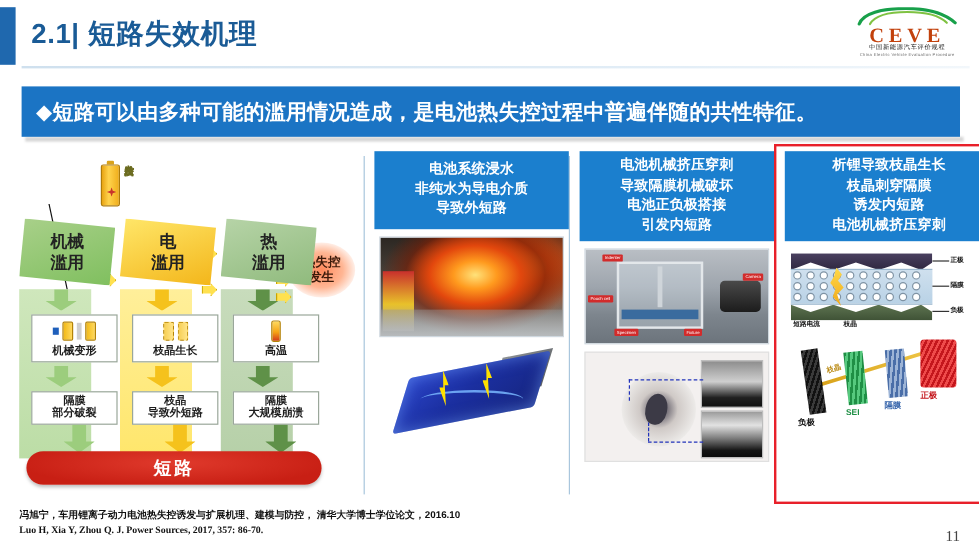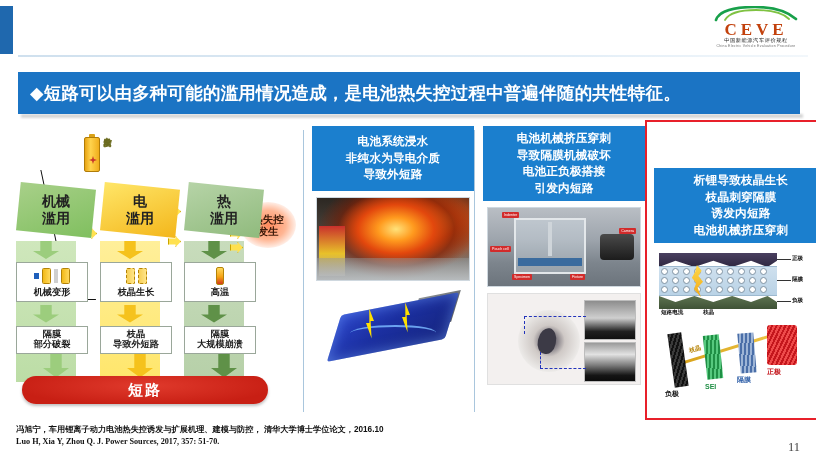--- a/index.html
+++ b/index.html
@@ -114,21 +114,21 @@
   .fc-banner span { position: relative; z-index: 2; }
   .fc-banner::before {
     content: ""; position: absolute; inset: 0; z-index: 1;
     clip-path: polygon(6% 0, 100% 14%, 94% 100%, 0 86%);
   }
   .fc-b1::before { background: linear-gradient(160deg,#a9d08a,#7fbf5e); }
   .fc-b2::before { background: linear-gradient(160deg,#ffe76a,#f3b519); }
   .fc-b3::before { background: linear-gradient(160deg,#b7d4a8,#8fba7c); }
 
   .fc-track {
-    position: relative; width: 60px; margin-top: 0px; padding-bottom: 2px;
+    position: relative; width: 60px; margin-top: 0px; padding-bottom: 2px; padding-left: 10px;
   }
   .fc-t1 { background: linear-gradient(to bottom,#cfe7bc,#bcdda6); }
   .fc-t2 { background: linear-gradient(to bottom,#ffef9a,#ffe66b); }
   .fc-t3 { background: linear-gradient(to bottom,#c8dcbc,#b6d0a8); }
 
   .fc-arrow { width: 26px; height: 18px; margin: 3px auto; }
   .fc-a1 { background:#9ccd7d; clip-path: polygon(28% 0,72% 0,72% 55%,100% 55%,50% 100%,0 55%,28% 55%); }
   .fc-a2 { background:#f5c21c; clip-path: polygon(28% 0,72% 0,72% 55%,100% 55%,50% 100%,0 55%,28% 55%); }
   .fc-a3 { background:#5f9148; clip-path: polygon(28% 0,72% 0,72% 55%,100% 55%,50% 100%,0 55%,28% 55%); }
 
@@ -327,20 +327,24 @@
     font-size: 12.5px; color: #444; font-family: "Liberation Serif", serif;
   }
 </style>
 </head>
 <body>
 
 <div class="slide">
 
   <div class="header">
     <div class="header-accent"></div>
+    <div class="header-title">
+      <span>2.1|</span>
+      <span>短路失效机理</span>
+    </div>
     <div class="header-rule"></div>
   </div>
 
   <div class="logo">
     <svg class="logo-car" width="86" height="16" viewBox="0 0 86 16">
       <path d="M3 14 C6 5,22 1,42 1 C62 1,74 5,83 13" stroke="#18a04a" stroke-width="2.6" fill="none" stroke-linecap="round"></path>
       <path d="M12 14 C16 7,28 4,43 4 C58 4,70 7,76 13" stroke="#7fc242" stroke-width="1.8" fill="none" stroke-linecap="round"></path>
     </svg>
     <div class="logo-word">CEVE</div>
     <div class="logo-cn">中国新能源汽车评价规程</div>
@@ -510,21 +514,21 @@
           <div class="pack-body"></div>
           <div class="pack-arc"></div>
           <div class="pack-bolt pack-b1"></div>
           <div class="pack-bolt pack-b2"></div>
         </div>
       </div>
     </div>
 
     <div class="panel" style="left:654px;">
       <div class="panel-hl"></div>
-      <div class="panel-head" style="padding:4px 2px 5px 14px;margin-top:42px;">
+      <div class="panel-head" style="padding:4px 2px 5px 14px;">
         <span>析锂导致枝晶生长</span><br>
         <span>枝晶刺穿隔膜</span><br>
         <span>诱发内短路</span><br>
         <span>电池机械挤压穿刺</span>
       </div>
       <div class="panel-body">
 
         <div class="ph-sep">
           <div class="sep-cat"></div>
           <div class="sep-mid"></div>
@@ -590,17 +594,17 @@
           <div class="d3-lbl" style="left:78px; top:56px; color:#2f5fa8;">隔膜</div>
           <div class="d3-lbl" style="left:108px; top:48px; color:#c4161c;">正极</div>
           <div class="d3-lbl" style="left:30px; top:26px; color:#b8860b; font-size:6px; transform:rotate(-16deg);">枝晶</div>
         </div>
       </div>
     </div>
   </div>
 
   <div class="footer">
     <div class="cite">冯旭宁，车用锂离子动力电池热失控诱发与扩展机理、建模与防控， 清华大学博士学位论文，2016.10</div>
-    <div class="cite cite-2">Luo H, Xia Y, Zhou Q. J. Power Sources, 2017, 357: 51-70.</div>
+    <div class="cite cite-2">Luo H, Xia Y, Zhou Q. J. Power Sources, 2017, 357: 86-70.</div>
   </div>
   <div class="pageno">11</div>
 
 </div>
 
 </body></html>

